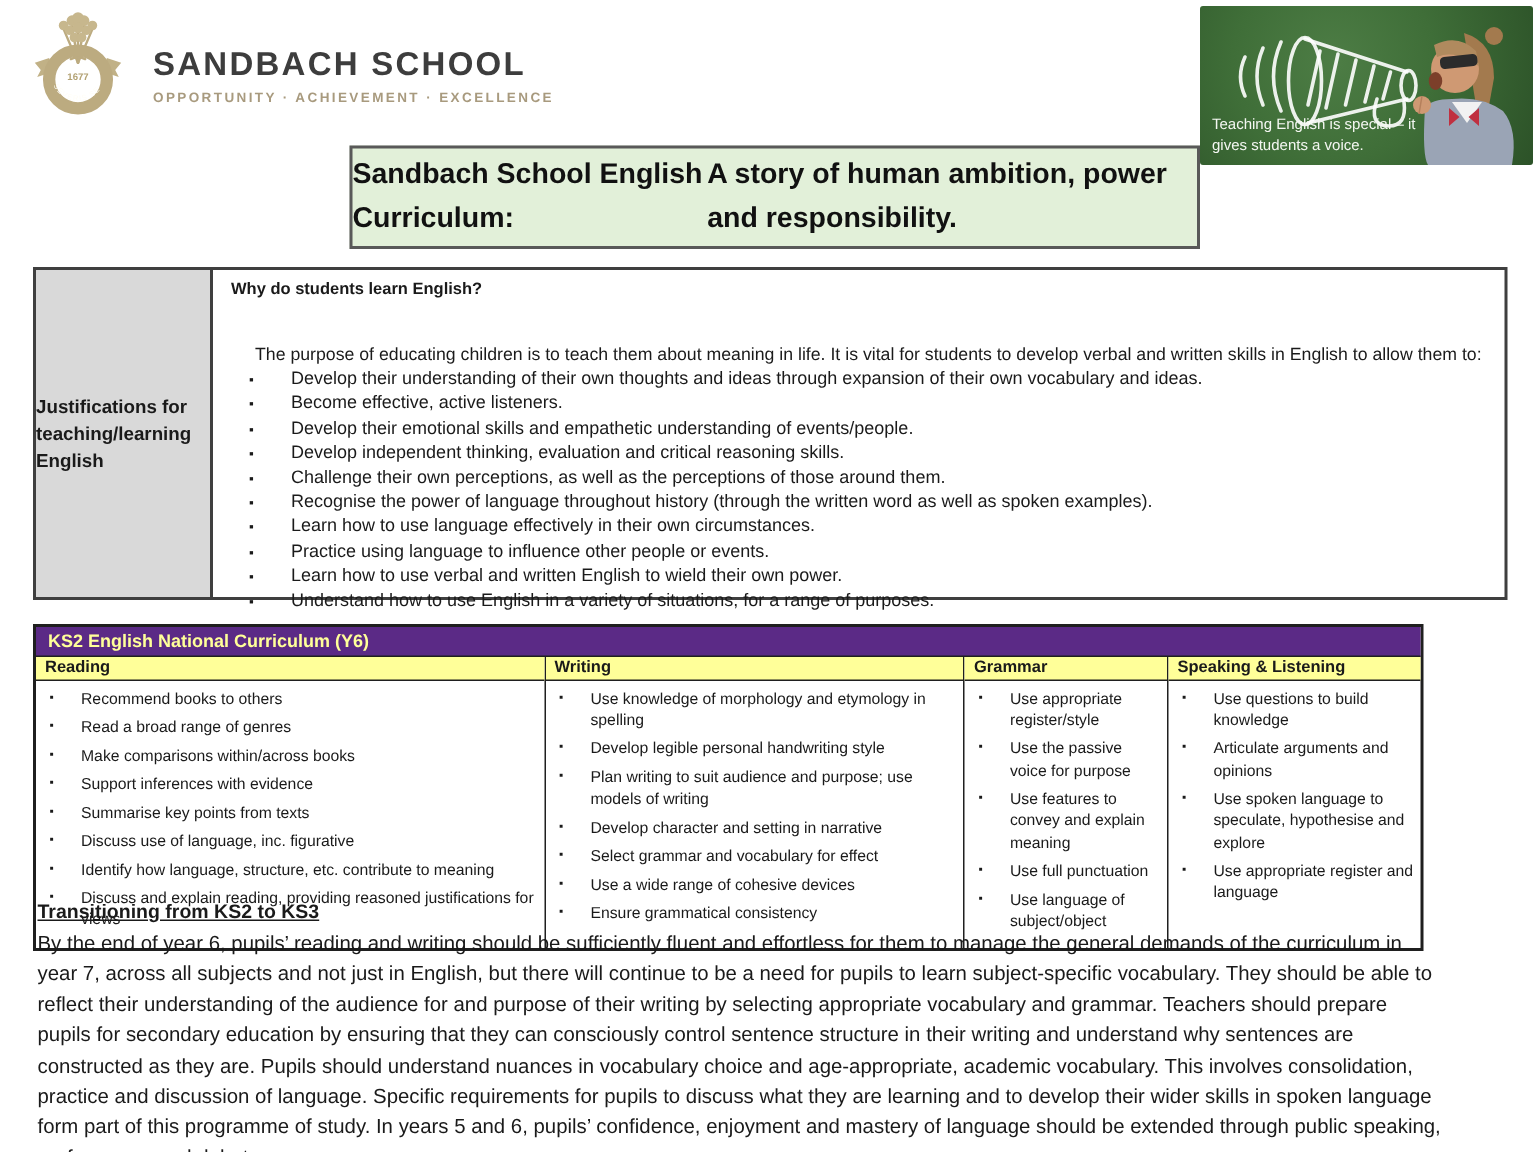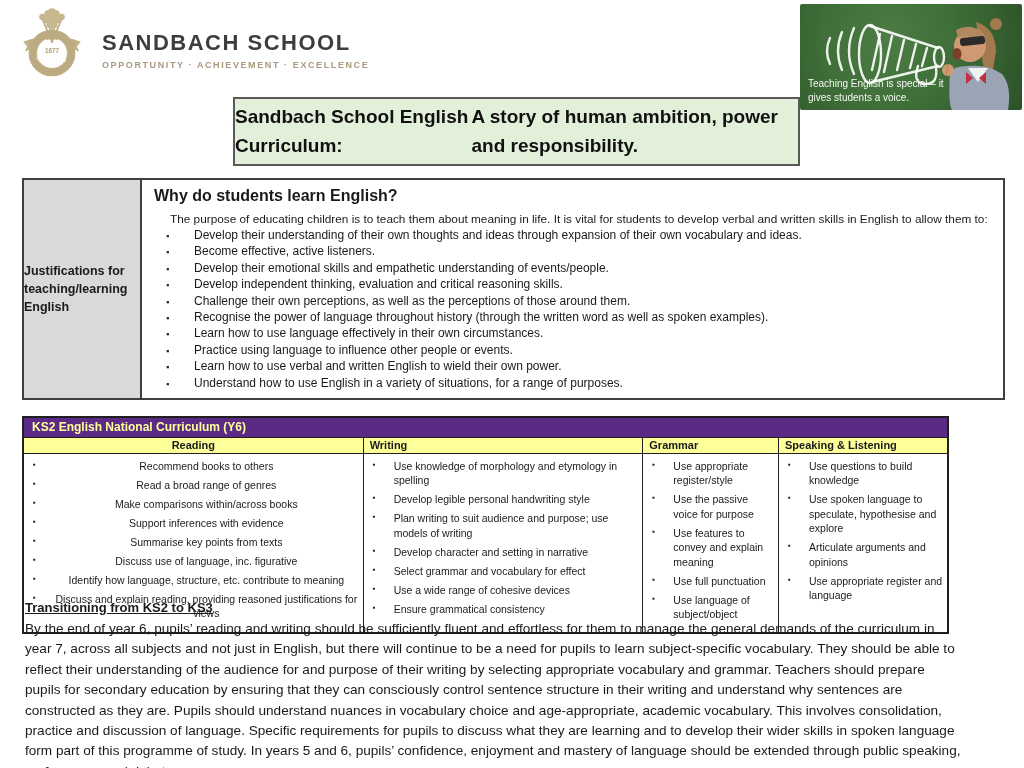--- a/index.html
+++ b/index.html
@@ -27,41 +27,41 @@
         justify-content:center;align-items:center;}
   .banner div{font-size:19px;font-weight:700;line-height:1.5;color:#111;}
 
   
   .justif{position:absolute;left:22px;top:178px;width:983px;height:222px;box-sizing:border-box;
         border:2px solid #3f3f3f;display:flex;background:#fff;}
   .justif-label{width:118px;flex:0 0 118px;background:#d9d9d9;border-right:2px solid #3f3f3f;
         display:flex;align-items:center;justify-content:center;text-align:left;
         font-weight:700;font-size:12.5px;line-height:1.45;padding:0;box-sizing:border-box;}
   .justif-body{flex:1;padding:7px 10px 4px 12px;box-sizing:border-box;}
-  .justif-heading{font-weight:700;font-size:16px;margin-bottom:7px;}
+  .justif-heading{font-weight:700;font-size:11px;margin-bottom:30px;}
   .justif-intro{font-size:11.8px;margin-bottom:1px;margin-left:16px;}
   ul.bullets{list-style:none;margin:0;padding:0;}
   ul.j-bullets li{position:relative;padding-left:40px;font-size:12px;line-height:16.4px;}
   ul.j-bullets li::before{content:"▪";position:absolute;left:12px;top:1px;font-size:9px;}
 
   
   .ks2{position:absolute;left:22px;top:416px;width:927px;box-sizing:border-box;
         border:2px solid #1f1f1f;background:#fff;}
   .ks2-title{background:#5b2a86;color:#ffff99;font-weight:700;font-size:12px;
         padding:2px 8px 3px 8px;border-bottom:1px solid #1f1f1f;}
   .ks2-cols{display:flex;}
   .ks2-col{box-sizing:border-box;border-right:1px solid #1f1f1f;display:flex;flex-direction:column;}
   .ks2-col:last-child{border-right:none;}
   .ks2-col-h{background:#ffff99;font-weight:700;font-size:11px;padding:1px 6px 2px 6px;
         border-bottom:1px solid #1f1f1f;}
   .ks2-col-b{padding:5px 4px 6px 2px;}
   ul.k-bullets li{position:relative;padding-left:28px;font-size:10.5px;line-height:1.38;
         margin-bottom:4.5px;}
   ul.k-bullets li::before{content:"▪";position:absolute;left:7px;top:0;font-size:8px;}
-  .w1{width:36.8%;text-align:center;} .w2{width:30.3%;} .w3{width:14.7%;} .w4{width:18.2%;}
+  .w1{width:36.8%;} .w2{width:30.3%;} .w3{width:14.7%;} .w4{width:18.2%;}
 
   
   .trans{position:absolute;left:25px;top:600px;width:937px;}
   .trans-h{font-weight:700;font-size:13px;text-decoration:underline;margin-bottom:4px;}
   .trans-p{font-size:13.6px;line-height:1.5;color:#1a1a1a;}
 </style>
 </head>
 <body>
 
 <div class="page">
@@ -208,22 +208,22 @@
               <li>Use full punctuation</li>
               <li>Use language of subject/object</li>
             </ul>
           </div>
       </div>
       <div class="ks2-col w4">
         <div class="ks2-col-h">Speaking &amp; Listening</div>
         <div class="ks2-col-b">
             <ul class="bullets k-bullets">
               <li>Use questions to build knowledge</li>
+              <li>Articulate arguments and opinions</li>
               <li>Use spoken language to speculate, hypothesise and explore</li>
-              <li>Articulate arguments and opinions</li>
               <li>Use appropriate register and language</li>
             </ul>
           </div>
       </div>
     </div>
   </div>
 
   <div class="trans">
     <div class="trans-h">Transitioning from KS2 to KS3</div>
     <div class="trans-p">By the end of year 6, pupils’ reading and writing should be sufficiently fluent and effortless for them to manage the general demands of the curriculum in year 7, across all subjects and not just in English, but there will continue to be a need for pupils to learn subject-specific vocabulary. They should be able to reflect their understanding of the audience for and purpose of their writing by selecting appropriate vocabulary and grammar. Teachers should prepare pupils for secondary education by ensuring that they can consciously control sentence structure in their writing and understand why sentences are constructed as they are. Pupils should understand nuances in vocabulary choice and age-appropriate, academic vocabulary. This involves consolidation, practice and discussion of language. Specific requirements for pupils to discuss what they are learning and to develop their wider skills in spoken language form part of this programme of study. In years 5 and 6, pupils’ confidence, enjoyment and mastery of language should be extended through public speaking, performance and debate.</div>

